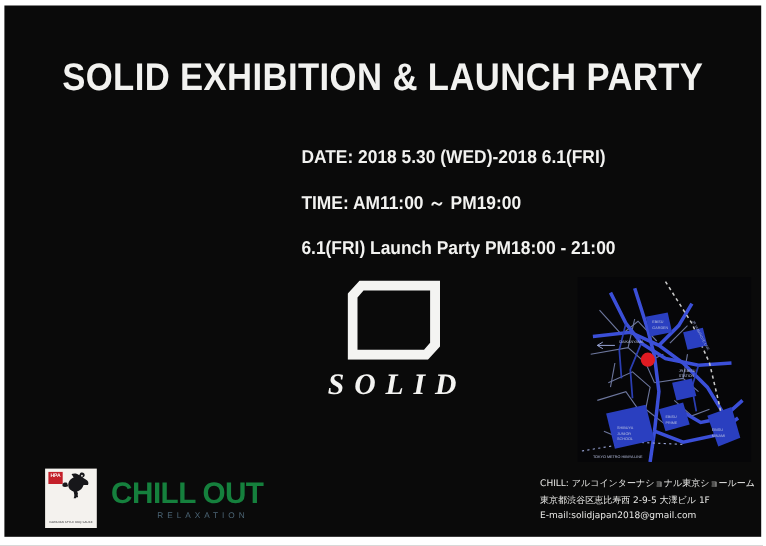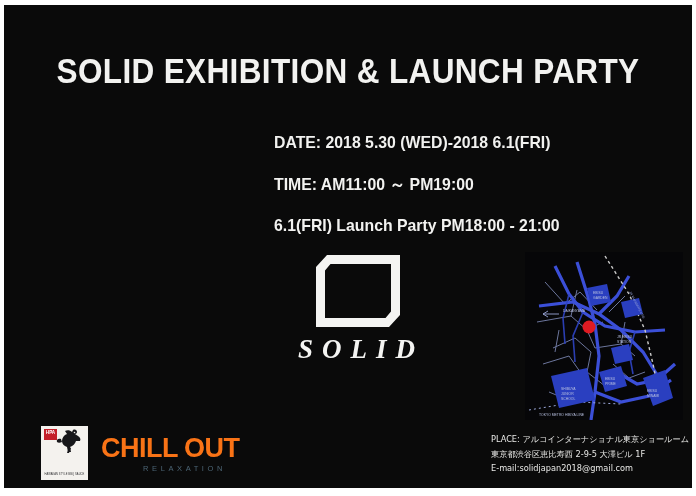--- a/index.html
+++ b/index.html
@@ -164,21 +164,21 @@
     letter-spacing: 0.1px;
   }
 
   
   #chill {
     position: absolute;
     left: 97px;
     top: 429px;
   }
   #chill .main {
-    color: #f97316;
+    color: #15803d;
     font-family: "Liberation Sans Narrow", "Liberation Sans", sans-serif;
     font-weight: bold;
     font-size: 27px;
     letter-spacing: -0.5px;
     white-space: nowrap;
     line-height: 28px;
   }
   #chill .main .gap { display: inline-block; width: 6px; }
   #chill .sub {
     color: #4c6575;
@@ -288,21 +288,21 @@
       </g>
       <g stroke="#9aa6d8" stroke-width="0.9" fill="none">
         <path d="M18 62 L34 62"></path>
         <path d="M18 62 L23 59"></path>
         <path d="M18 62 L23 65"></path>
       </g>
     </svg>
   </div>
 
   <div id="address">
-    <div>PLACE: アルコインターナショナル東京ショールーム</div>
+    <div>CHILL: アルコインターナショナル東京ショールーム</div>
     <div>東京都渋谷区恵比寿西 2-9-5 大澤ビル 1F</div>
     <div>E-mail:solidjapan2018@gmail.com</div>
   </div>
 
   <div id="mucho">
     <div class="hpa">HPA</div>
     <div class="bird">
       <svg width="30" height="26" viewBox="0 0 30 26">
         <path fill="#17171a" d="M19 2 C21 1 23 2 23 4 C23 5 22 6 21 6 L24 8 C26 9 27 11 26 13 L22 13 C21 16 19 18 16 19 L17 24 L14 24 L13 19 C10 18 8 16 8 13 C8 10 10 7 13 6 L11 3 C13 2 16 2 18 4 Z"></path>
         <circle cx="20.5" cy="4.5" r="0.8" fill="#f4f2ee"></circle>

